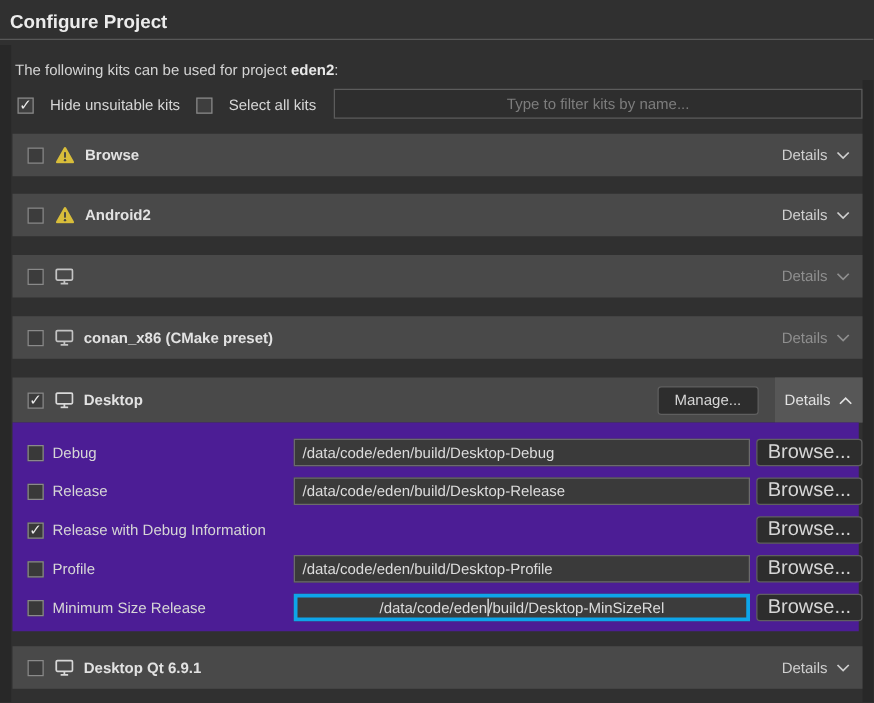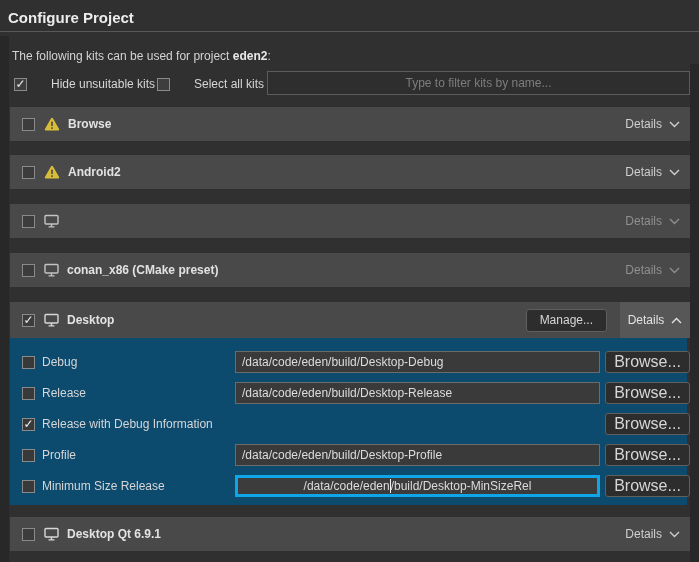--- a/index.html
+++ b/index.html
@@ -10,21 +10,21 @@
 
   #page-title{position:absolute;left:8px;top:9px;font-size:15px;font-weight:bold;color:#ececec;}
   #title-sep{position:absolute;left:0;top:31px;width:699px;height:1px;background:#585858;}
 
   #intro{position:absolute;left:12px;top:49px;color:#d4d4d4;}
   #intro b{color:#e8e8e8;}
 
   .cb{width:13px;height:13px;border:1px solid #8a8a8a;background:#3e3e3e;box-sizing:border-box;position:relative;flex:0 0 auto;}
   .cb.checked::after{content:"✓";position:absolute;left:0;top:-2px;width:11px;height:13px;color:#ececec;font-size:12px;line-height:15px;text-align:center;}
 
-  .cb-group{position:absolute;display:flex;align-items:center;gap:24px;height:16px;}
+  .cb-group{position:absolute;display:flex;align-items:center;gap:13px;height:16px;}
   #hide-group{left:14px;top:76px;}
   #selectall-group{left:157px;top:76px;}
   .cb-label{color:#d6d6d6;white-space:nowrap;}
 
   #filter-input{position:absolute;left:267px;top:71px;width:423px;height:24px;box-sizing:border-box;
     background:#2e2e2e;border:1px solid #5c5c5c;color:#d0d0d0;font-family:"Liberation Sans",sans-serif;
     font-size:12px;padding:0 7px;outline:none;text-align:center;}
   #filter-input::placeholder{color:#7d7d7d;}
 
   .kit-row{position:absolute;left:10px;width:680px;height:34px;background:#494949;display:flex;
@@ -41,21 +41,21 @@
   #kit-conan{top:204px;}
   #kit-conanx86{top:253px;}
   #kit-desktop{top:302px;height:36px;padding-right:0;}
   #kit-desktopqt{top:517px;}
 
   #manage-btn{height:23px;padding:0 13px;margin-right:13px;background:#2d2d2d;border:1px solid #5f5f5f;
     border-radius:3px;color:#d6d6d6;font-family:"Liberation Sans",sans-serif;font-size:12px;}
   #desktop-toggle{width:70px;height:36px;background:#575757;justify-content:center;margin-left:0;gap:7px;
     display:flex;align-items:center;color:#e2e2e2;}
 
-  #desktop-details{position:absolute;left:10px;top:338px;width:677px;height:167px;background:#0c4a6e;
+  #desktop-details{position:absolute;left:10px;top:338px;width:677px;height:167px;background:#4c1d95;
     box-sizing:border-box;padding-top:13px;}
   .cfg-row{position:relative;height:22px;margin-bottom:9px;display:flex;align-items:center;padding-left:12px;}
   .cfg-row .cb{background:#393939;margin-right:7px;}
   .cfg-label{color:#d6d6d6;white-space:nowrap;}
   .pathfield{position:absolute;left:225px;top:0;width:365px;height:22px;box-sizing:border-box;
     background:#3a3a3a;border:1px solid #6b6b6b;color:#dcdcdc;display:flex;align-items:center;
     padding:0 6px;white-space:nowrap;overflow:hidden;}
   .pathfield.focused{border:3px solid #0ea5e9;background:#3c3c3c;justify-content:center;}
   .caret{display:inline-block;width:1px;height:14px;background:#f2f2f2;vertical-align:middle;}
   .browse-btn{position:absolute;left:595px;top:0;width:85px;height:22px;background:#2d2d2d;

